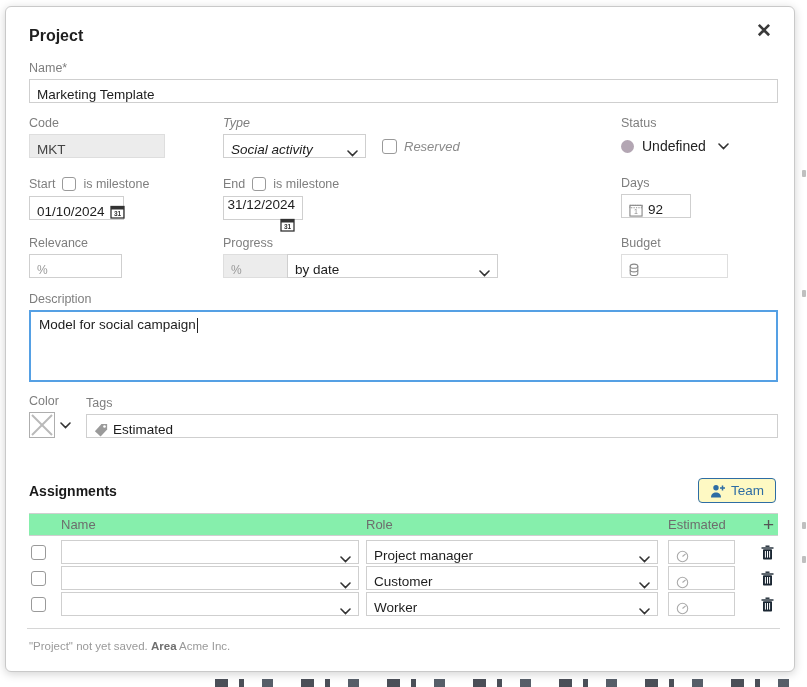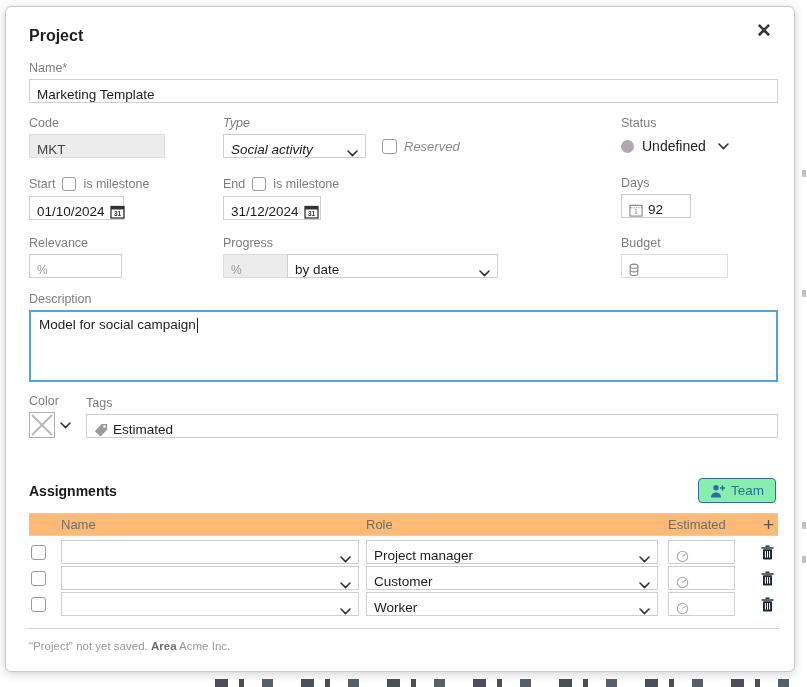--- a/index.html
+++ b/index.html
@@ -39,23 +39,23 @@
   .color-tags { display:flex; align-items:flex-end; }
   .swatch-wrap { display:flex; align-items:center; gap:5px; width:57px; }
   .swatch { width:26px; height:26px; border:1px solid #aeaeae; display:flex;
     align-items:center; justify-content:center; background:#fff; cursor:pointer;}
   .tags-input { flex:1; }
   .assign-head { display:flex; align-items:center; justify-content:space-between;
     margin-top:40px; margin-bottom:10px; }
   .assign-title { font-size:14px; font-weight:700; color:#1a1a1a; }
   .team-btn { display:flex; align-items:center; gap:5px; height:25px; padding:0 11px;
     border:1px solid #2e6da4; border-radius:4px; color:#2e6da4; font-size:13.5px;
-    background:#86efac; cursor:pointer; }
+    background:#fef9c3; cursor:pointer; }
   .tbl { width:749px; }
-  .tbl-head { display:flex; align-items:center; height:23px; background:#fdba74;
+  .tbl-head { display:flex; align-items:center; height:23px; background:#86efac;
     border-top:1px solid #cfcfcf; border-bottom:1px solid #cfcfcf;
     color:#6d6d6d; font-size:13px; margin-bottom:4px;}
   .tbl-row { display:flex; align-items:center; margin-bottom:2px; }
   .c1 { width:32px; flex:0 0 auto; display:flex; padding-left:2px; }
   .c2 { width:298px; flex:0 0 auto; margin-right:7px; }
   .c3 { width:292px; flex:0 0 auto; margin-right:10px; }
   .c4 { width:67px; flex:0 0 auto; }
   .c5 { flex:1; display:flex; justify-content:flex-end; padding-right:4px; }
   .hcell { color:#6d6d6d; font-size:13px; }
   .plus { font-size:19px; color:#555; font-weight:400; cursor:pointer; line-height:1;}
@@ -147,21 +147,21 @@
             </svg>
         </span>
       </div>
     </div>
     <div class="col-b">
       <div class="label-row">
         <span>End</span>
         <span class="cb" style="width:14px;height:14px;"></span>
         <span>is milestone</span>
       </div>
-      <div class="input" style="width:98px; justify-content:space-between;">
+      <div class="input" style="width:80px; justify-content:space-between;flex-direction:column;">
         <span>31/12/2024</span>
         <span class="cal-ico">
           <svg width="15" height="15" viewBox="0 0 15 15">
               <rect x="1" y="2.5" width="13" height="11.5" fill="none" stroke="#333" stroke-width="1.3"></rect>
               <rect x="1" y="2.5" width="13" height="3" fill="#333"></rect>
               <text x="7.5" y="12.2" font-size="6.5" text-anchor="middle" fill="#333" font-family="Liberation Sans, sans-serif" font-weight="bold">31</text>
             </svg>
         </span>
       </div>
     </div>

